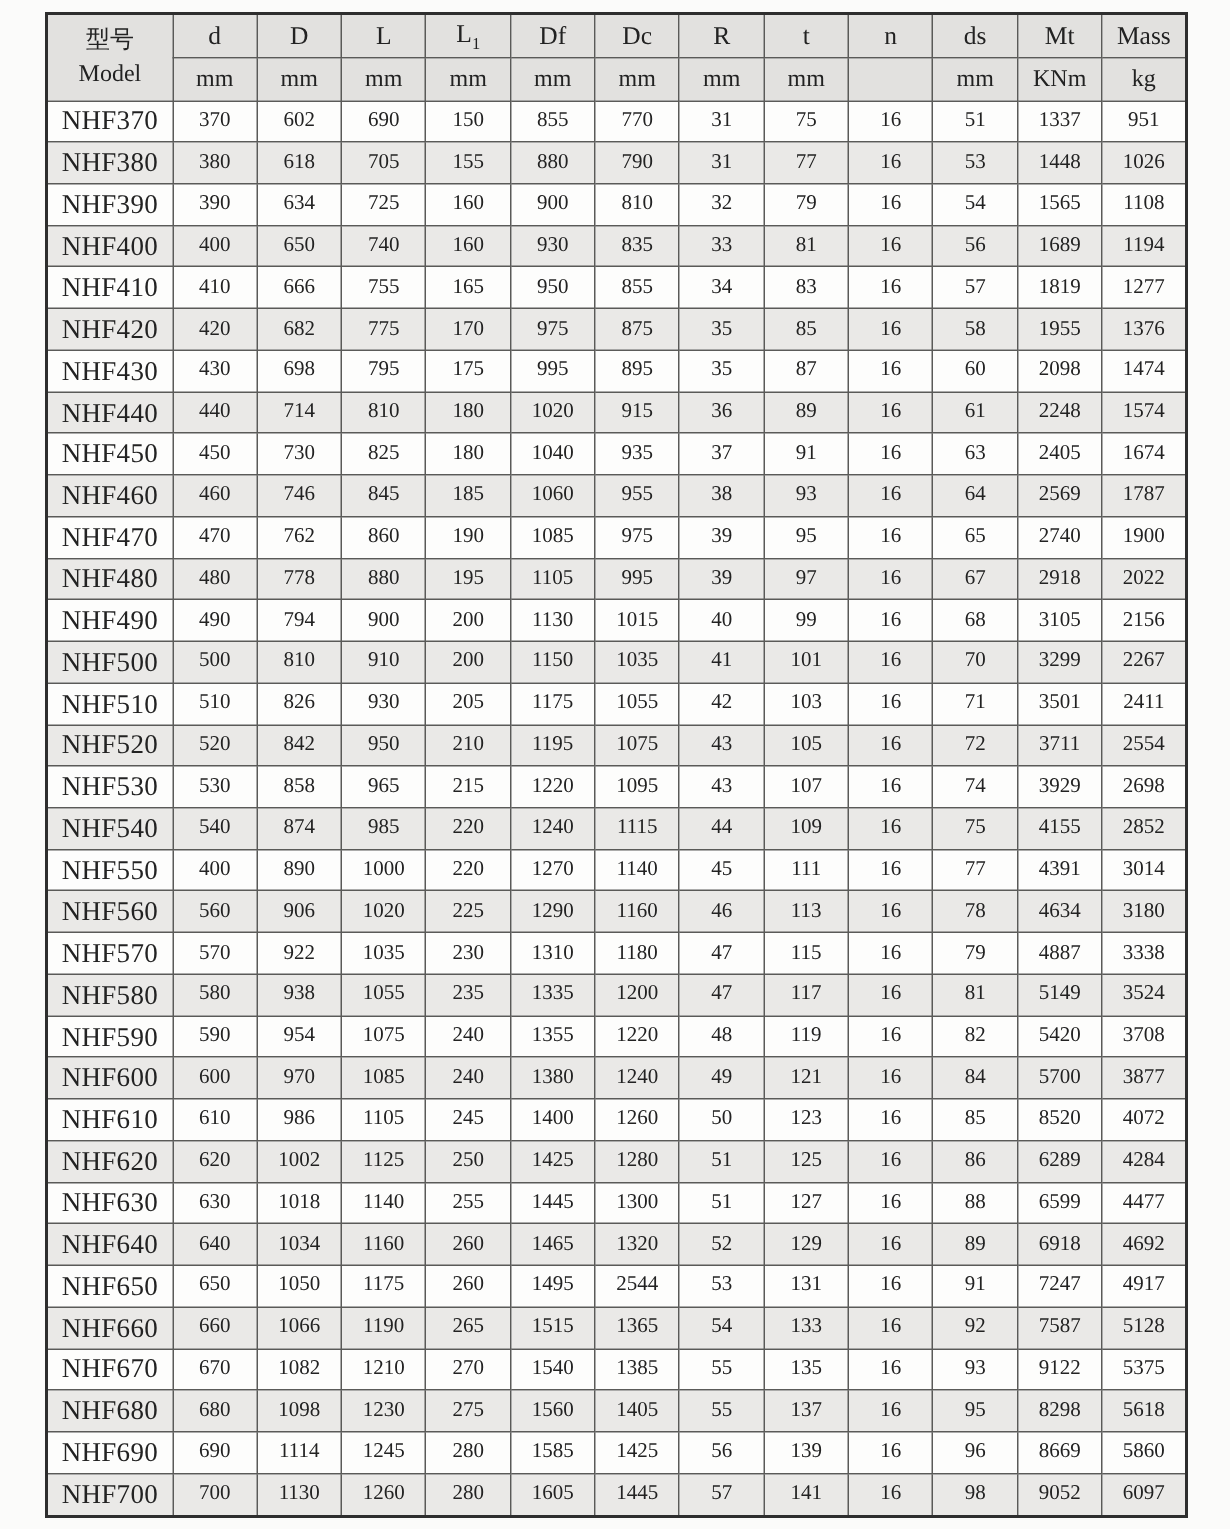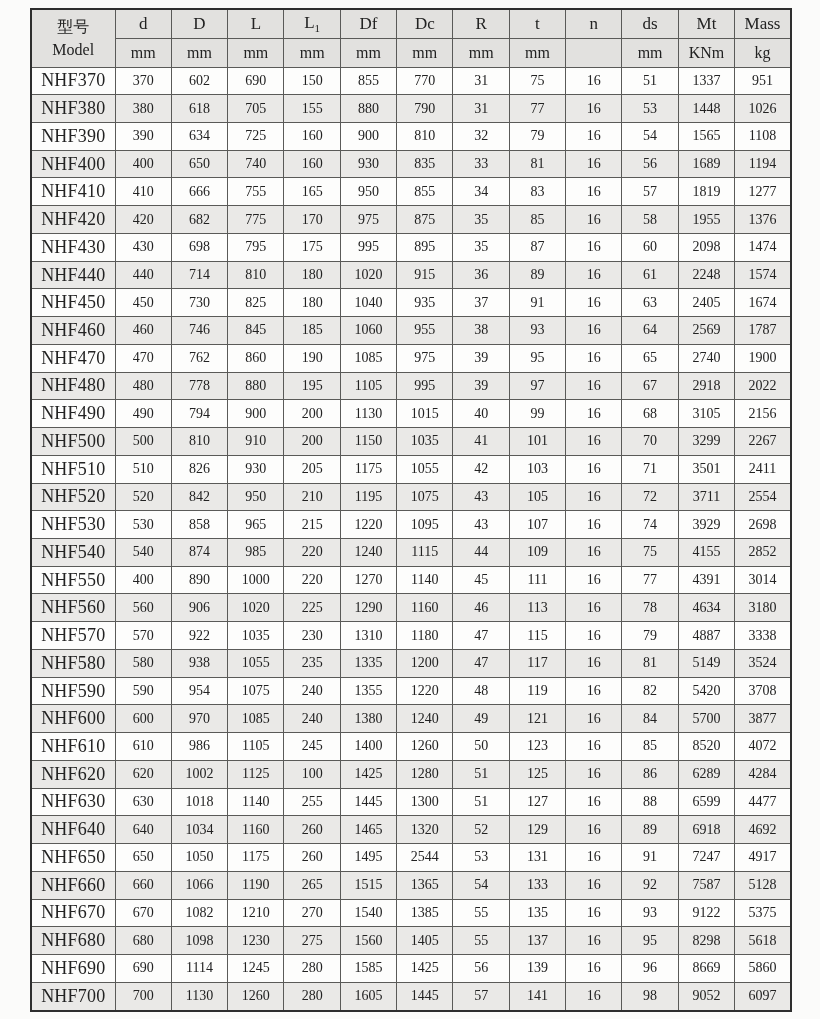--- a/index.html
+++ b/index.html
@@ -470,21 +470,21 @@
           <td>16</td>
           <td>85</td>
           <td>8520</td>
           <td>4072</td>
         </tr>
         <tr>
           <td class="model">NHF620</td>
           <td>620</td>
           <td>1002</td>
           <td>1125</td>
-          <td>100</td>
+          <td>250</td>
           <td>1425</td>
           <td>1280</td>
           <td>51</td>
           <td>125</td>
           <td>16</td>
           <td>86</td>
           <td>6289</td>
           <td>4284</td>
         </tr>
         <tr>

